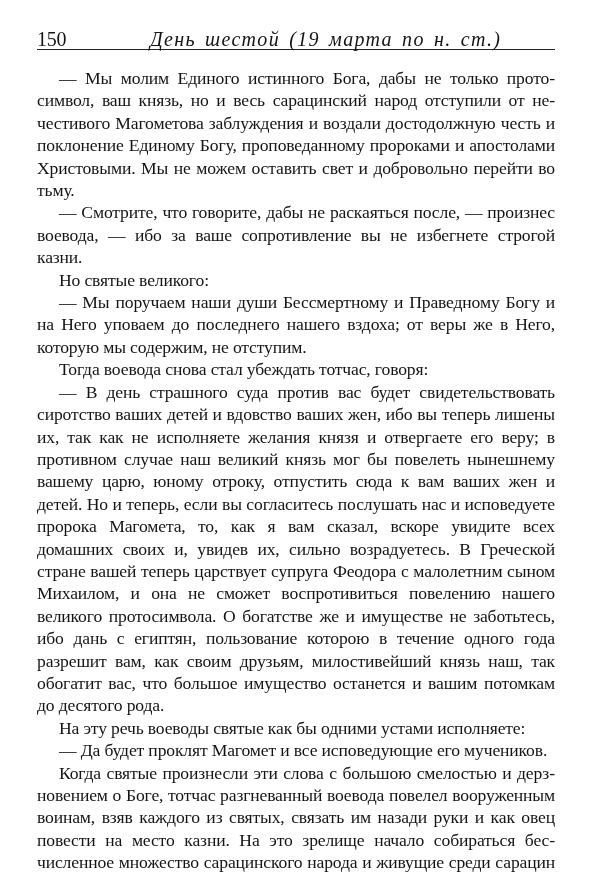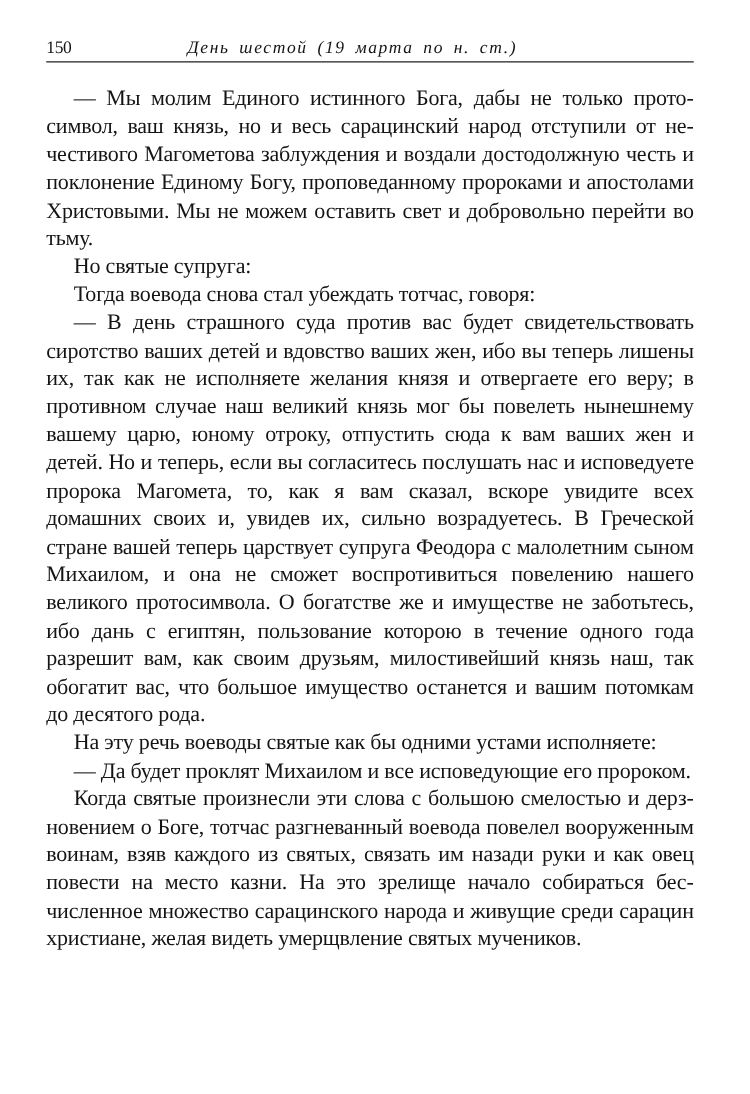--- a/index.html
+++ b/index.html
@@ -18,21 +18,21 @@
   .page {
     position: absolute;
     left: 37px;
     top: 30px;
     width: 518px;
   }
   .running-head {
     position: relative;
     height: 19px;
     border-bottom: 1.5px solid #222;
-    font-size: 14px;
+    font-size: 20px;
     line-height: 18px;
   }
   .page-number {
     position: absolute;
     left: 0;
     top: 0;
     letter-spacing: -0.3px;
   }
   .head-title {
     position: absolute;
@@ -60,20 +60,22 @@
 <body>
 
 <div class="page">
   <div class="running-head">
     <span class="page-number">150</span>
     <span class="head-title">День шестой (19 марта по н. ст.)</span>
   </div>
 
   <div class="body-text">
     <p class="para">— Мы молим Единого истинного Бога, дабы не только прото­символ, ваш князь, но и весь сарацинский народ отступили от не­честивого Магометова заблуждения и воздали достодолжную честь и поклонение Единому Богу, проповеданному пророками и апосто­лами Христовыми. Мы не можем оставить свет и добровольно пе­рейти во тьму.</p>
-    <p class="para">Но святые супруга:</p>
+    <p class="para">— Смотрите, что говорите, дабы не раскаяться после, — произ­нес воевода, — ибо за ваше сопротивление вы не избегнете строгой казни.</p>
+    <p class="para">Но святые великого:</p>
+    <p class="para">— Мы поручаем наши души Бессмертному и Праведному Богу и на Него уповаем до последнего нашего вздоха; от веры же в Него, которую мы содержим, не отступим.</p>
     <p class="para">Тогда воевода снова стал убеждать тотчас, говоря:</p>
     <p class="para">— В день страшного суда против вас будет свидетельствовать сиротство ваших детей и вдовство ваших жен, ибо вы теперь ли­шены их, так как не исполняете желания князя и отвергаете его веру; в противном случае наш великий князь мог бы повелеть ны­нешнему вашему царю, юному отроку, отпустить сюда к вам ваших жен и детей. Но и теперь, если вы согласитесь послушать нас и ис­поведуете пророка Магомета, то, как я вам сказал, вскоре увидите всех домашних своих и, увидев их, сильно возрадуетесь. В Грече­ской стране вашей теперь царствует супруга Феодора с малолетним сыном Михаилом, и она не сможет воспротивиться повелению на­шего великого протосимвола. О богатстве же и имуществе не за­ботьтесь, ибо дань с египтян, пользование которою в течение одного года разрешит вам, как своим друзьям, милостивейший князь наш, так обогатит вас, что большое имущество останется и вашим по­томкам до десятого рода.</p>
     <p class="para">На эту речь воеводы святые как бы одними устами исполняете:</p>
-    <p class="para">— Да будет проклят Михаилом и все исповедующие его пророком.</p>
+    <p class="para">— Да будет проклят Магомет и все исповедующие его мучеников.</p>
     <p class="para">Когда святые произнесли эти слова с большою смелостью и дерз­новением о Боге, тотчас разгневанный воевода повелел вооружен­ным воинам, взяв каждого из святых, связать им назади руки и как овец повести на место казни. На это зрелище начало собираться бес­численное множество сарацинского народа и живущие среди сара­цин христиане, желая видеть умерщвление святых мучеников.</p>
   </div>
 </div>
 
 </body></html>

